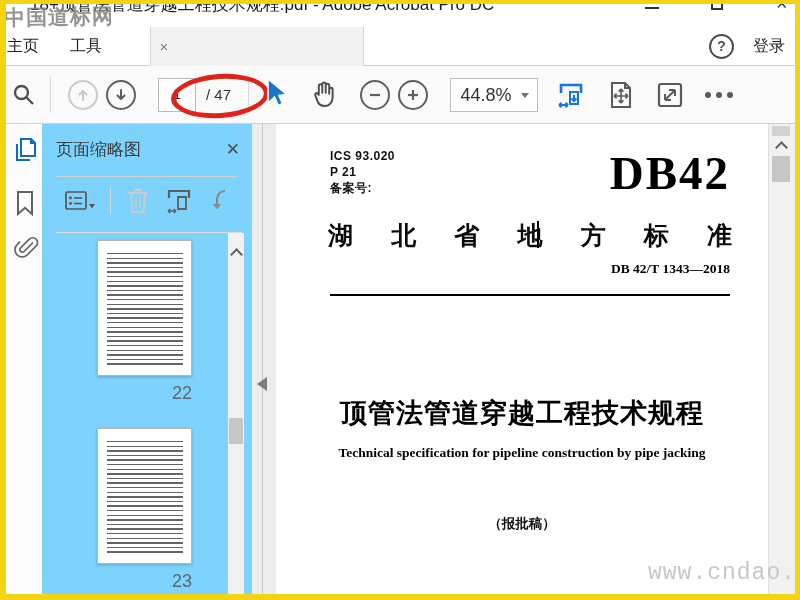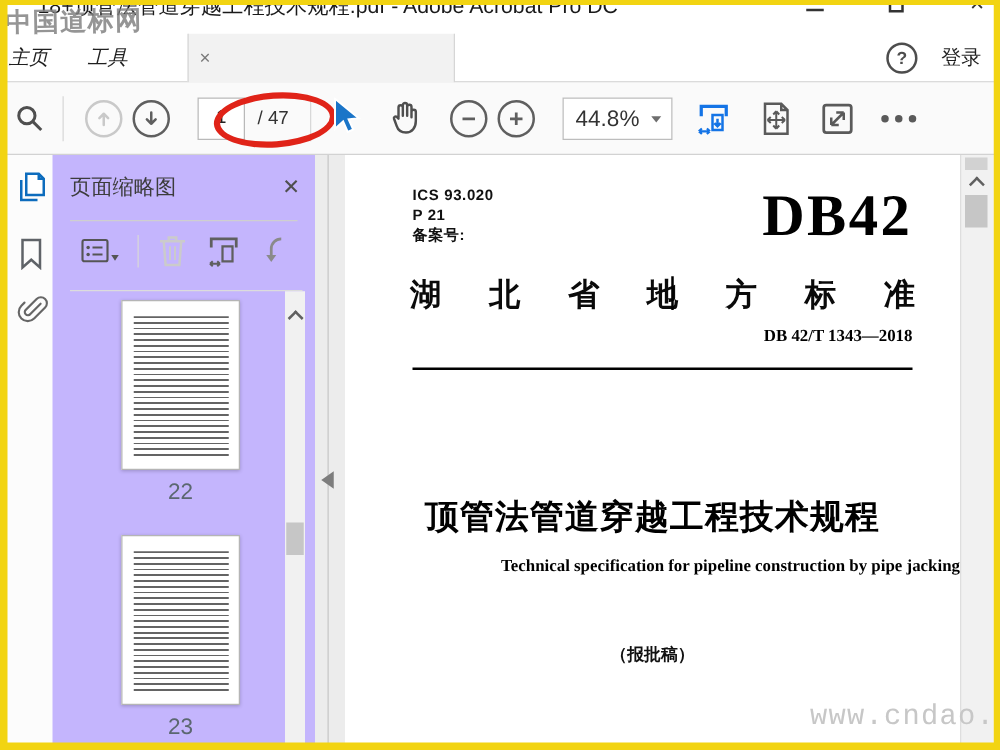--- a/index.html
+++ b/index.html
@@ -22,21 +22,21 @@
   .win-max { width:12px; height:11px; border:2px solid #333; margin-top:2px; }
   .win-close { font-size:15px; line-height:14px; color:#333; }
 
   .wm-topleft { position:absolute; left:4px; top:3px; z-index:60; font-family:"Liberation Serif", serif;
     font-weight:bold; font-size:21px; color:rgba(130,130,130,.85); letter-spacing:1px; transform:rotate(-1deg); }
   .wm-bottomright { position:absolute; left:648px; top:560px; z-index:60; font-family:"Liberation Mono", monospace;
     font-size:23px; color:#c7c7c7; letter-spacing:1px; }
 
   
   .tabbar { position:absolute; left:0; top:27px; width:800px; height:39px; background:#fff; border-bottom:1px solid #cfcfcf; }
-  .menu-label { position:absolute; top:9px; font-size:16px; color:#1f1f1f; cursor:default;font-style:italic; }
+  .menu-label { position:absolute; top:9px; font-size:16px; color:#1f1f1f; cursor:default; }
   .menu-home { left:7px; }
   .menu-tools { left:70px; }
   .doc-tab { position:absolute; left:150px; top:0; width:214px; height:39px; background:#f2f2f2;
     border-left:1px solid #d6d6d6; border-right:1px solid #d6d6d6; display:flex; align-items:center; }
   .doc-tab-label { flex:1; text-align:center; font-size:15px; color:#2b2b2b; padding-left:10px; white-space:nowrap; overflow:hidden; }
   .doc-tab-close { width:26px; font-size:15px; color:#7a7a7a; text-align:center; cursor:pointer; }
   .help-btn { position:absolute; left:709px; top:7px; width:25px; height:25px; border:2px solid #4d4d4d; border-radius:50%;
     text-align:center; font-size:14px; font-weight:bold; color:#4d4d4d; line-height:21px; }
   .signin { position:absolute; left:753px; top:9px; font-size:16px; color:#1f1f1f; }
 
@@ -56,33 +56,33 @@
     border-top:5px solid #6e6e6e; margin-right:8px; }
   .red-ellipse { position:absolute; left:171px; top:74px; width:98px; height:44px; border:5px solid #e02318;
     border-radius:50%; transform:rotate(-4deg); z-index:40; pointer-events:none; }
   .cursor-ptr { position:absolute; left:264px; top:78px; z-index:45; }
 
   
   .leftrail { position:absolute; left:0; top:124px; width:42px; height:471px; background:#fcfcfc; }
   .rail-icon { position:absolute; left:13px; }
 
   
-  .panel { position:absolute; left:42px; top:124px; width:210px; height:471px; background:#c4b5fd; }
+  .panel { position:absolute; left:42px; top:124px; width:210px; height:471px; background:#7dd3fc; }
   .panel-header { position:absolute; left:14px; top:14px; width:184px; display:flex; align-items:center; }
   .panel-title { flex:1; font-size:17px; color:#3c3c3c; }
   .panel-close { font-size:17px; color:#4f4f4f; cursor:pointer; }
   .panel-hdiv { position:absolute; left:14px; width:182px; height:1px; background:#cfcfcf; }
   .panel-tools { position:absolute; left:22px; top:62px; height:30px; display:flex; align-items:center; gap:14px; }
   .ptool { display:flex; align-items:center; }
   .panel-vsep { width:1px; height:26px; background:#d8d8d8; }
   .thumb-wrap { position:absolute; left:55px; width:95px; }
   .thumb-page { position:relative; width:95px; height:136px; background:#fff; border:1px solid #b5b5b5; box-shadow:0 1px 3px rgba(0,0,0,.22); }
   .thumb-lines { position:absolute; left:9px; right:8px; top:12px; bottom:10px;
     background-image:repeating-linear-gradient(#3d3d3d 0 1.4px, transparent 1.4px 4.6px); opacity:.8; }
-  .thumb-label { margin-top:7px; text-align:center; font-size:18px; color:#5b6770; }
+  .thumb-label { margin-top:7px; text-align:right; font-size:18px; color:#5b6770; }
 
   
   .scroll-track { position:absolute; background:#f1f1f1; }
   .scroll-thumb { position:absolute; background:#c6c6c6; }
   .chev-up { width:9px; height:9px; border-left:2px solid #606060; border-top:2px solid #606060; transform:rotate(45deg); }
   .panel-scroll-chev { position:absolute; left:232px; top:250px; }
   .doc-scroll-chev { position:absolute; left:777px; top:143px; }
 
   
   .gutter { position:absolute; left:252px; top:124px; width:24px; height:471px; background:#ececec; }
@@ -94,21 +94,21 @@
   .page { position:absolute; left:276px; top:124px; width:492px; height:471px; background:#fff; overflow:hidden; }
   .ics-block { position:absolute; left:54px; top:24px; font-size:12px; font-weight:bold; color:#111; line-height:16px; letter-spacing:.5px; }
   .db-code { position:absolute; right:38px; top:22px; font-family:"Liberation Serif", serif; font-weight:bold;
     font-size:47px; color:#000; letter-spacing:2px; }
   .std-name { position:absolute; left:52px; top:95px; width:404px; font-size:25px; font-weight:600; color:#0a0a0a;
     text-align:justify; text-align-last:justify; white-space:nowrap; }
   .text-caret { position:absolute; left:261px; top:97px; width:2px; height:27px; background:#000; }
   .std-number { position:absolute; right:38px; top:137px; font-family:"Liberation Serif", serif; font-weight:bold; font-size:13.5px; color:#000; }
   .page-rule { position:absolute; left:54px; top:170px; width:400px; height:2px; background:#000; }
   .doc-title { position:absolute; left:0; top:271px; width:100%; text-align:center; font-size:27px; font-weight:600; color:#000; letter-spacing:1px; }
-  .doc-subtitle { position:absolute; left:0; top:321px; width:100%; text-align:right;
+  .doc-subtitle { position:absolute; left:0; top:321px; width:100%; text-align:center;
     font-family:"Liberation Serif", serif; font-weight:bold; font-size:13.5px; color:#000; }
   .doc-draft { position:absolute; left:0; top:391px; width:100%; text-align:center; font-size:13.5px; font-weight:600; color:#111; }
 
   .doc-scroll-track { left:768px; top:124px; width:27px; height:471px; border-left:1px solid #dedede; }
   .doc-scroll-box { position:absolute; left:772px; top:126px; width:18px; height:10px; background:#d2d2d2; }
   svg { display:block; }
 </style>
 </head>
 <body>
 

